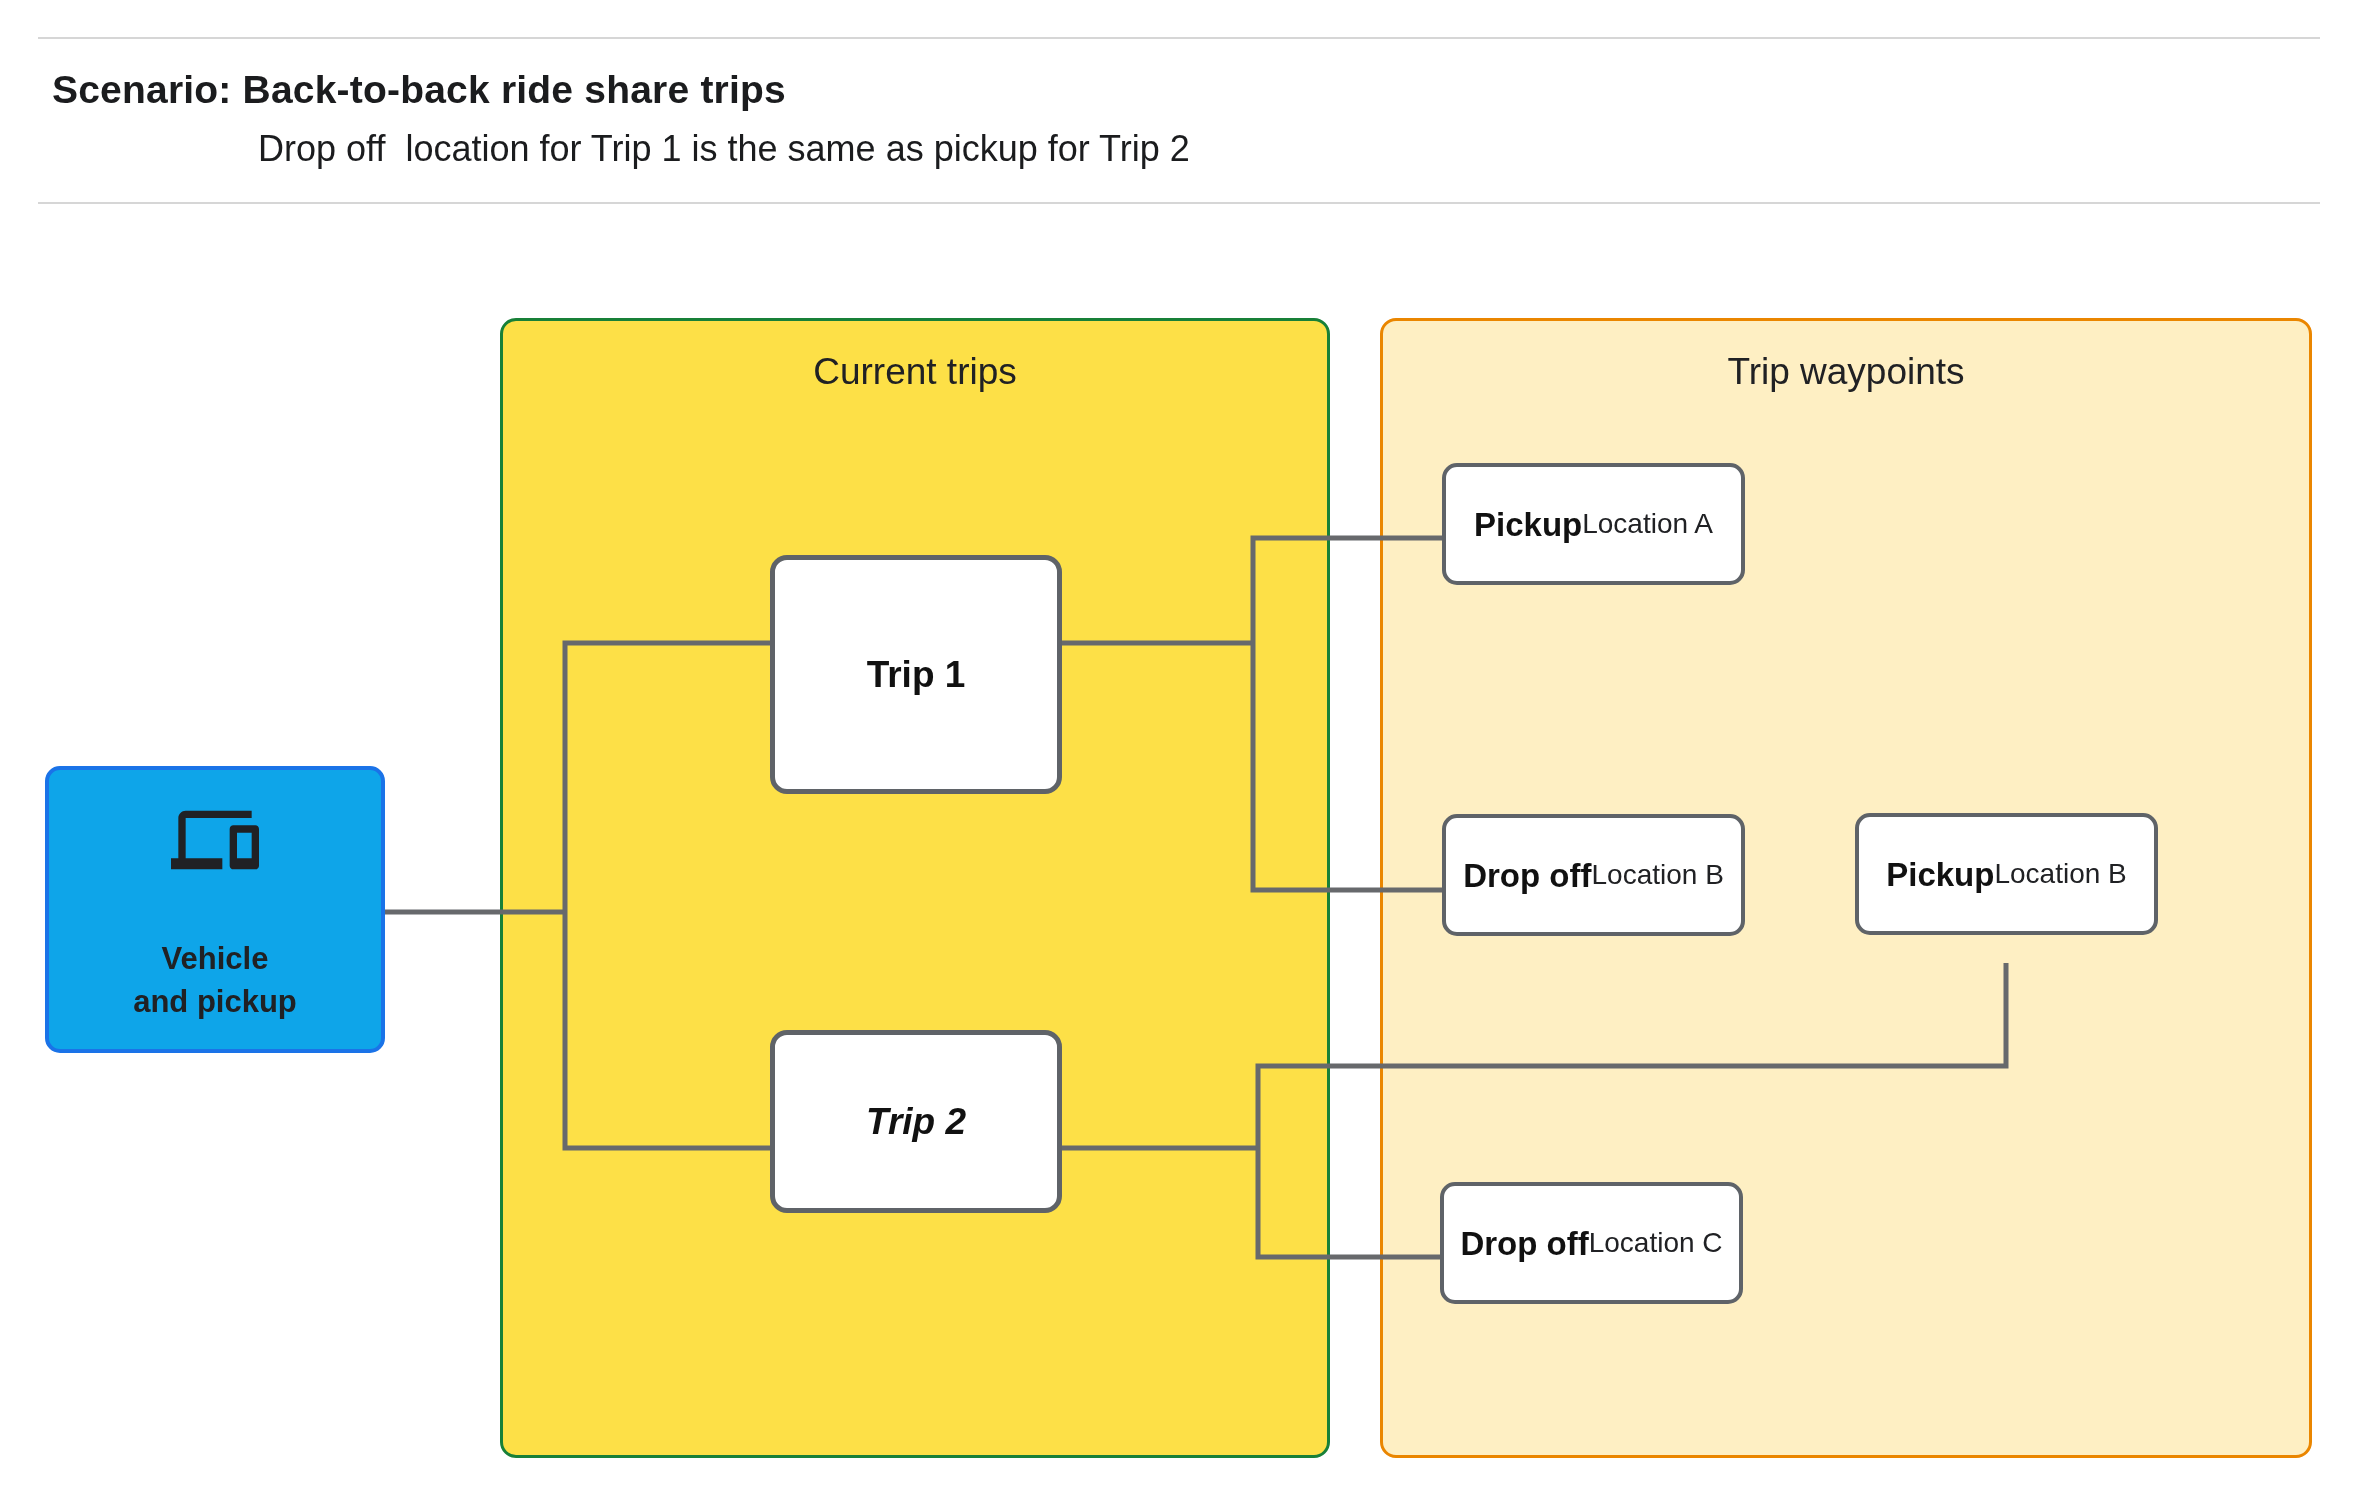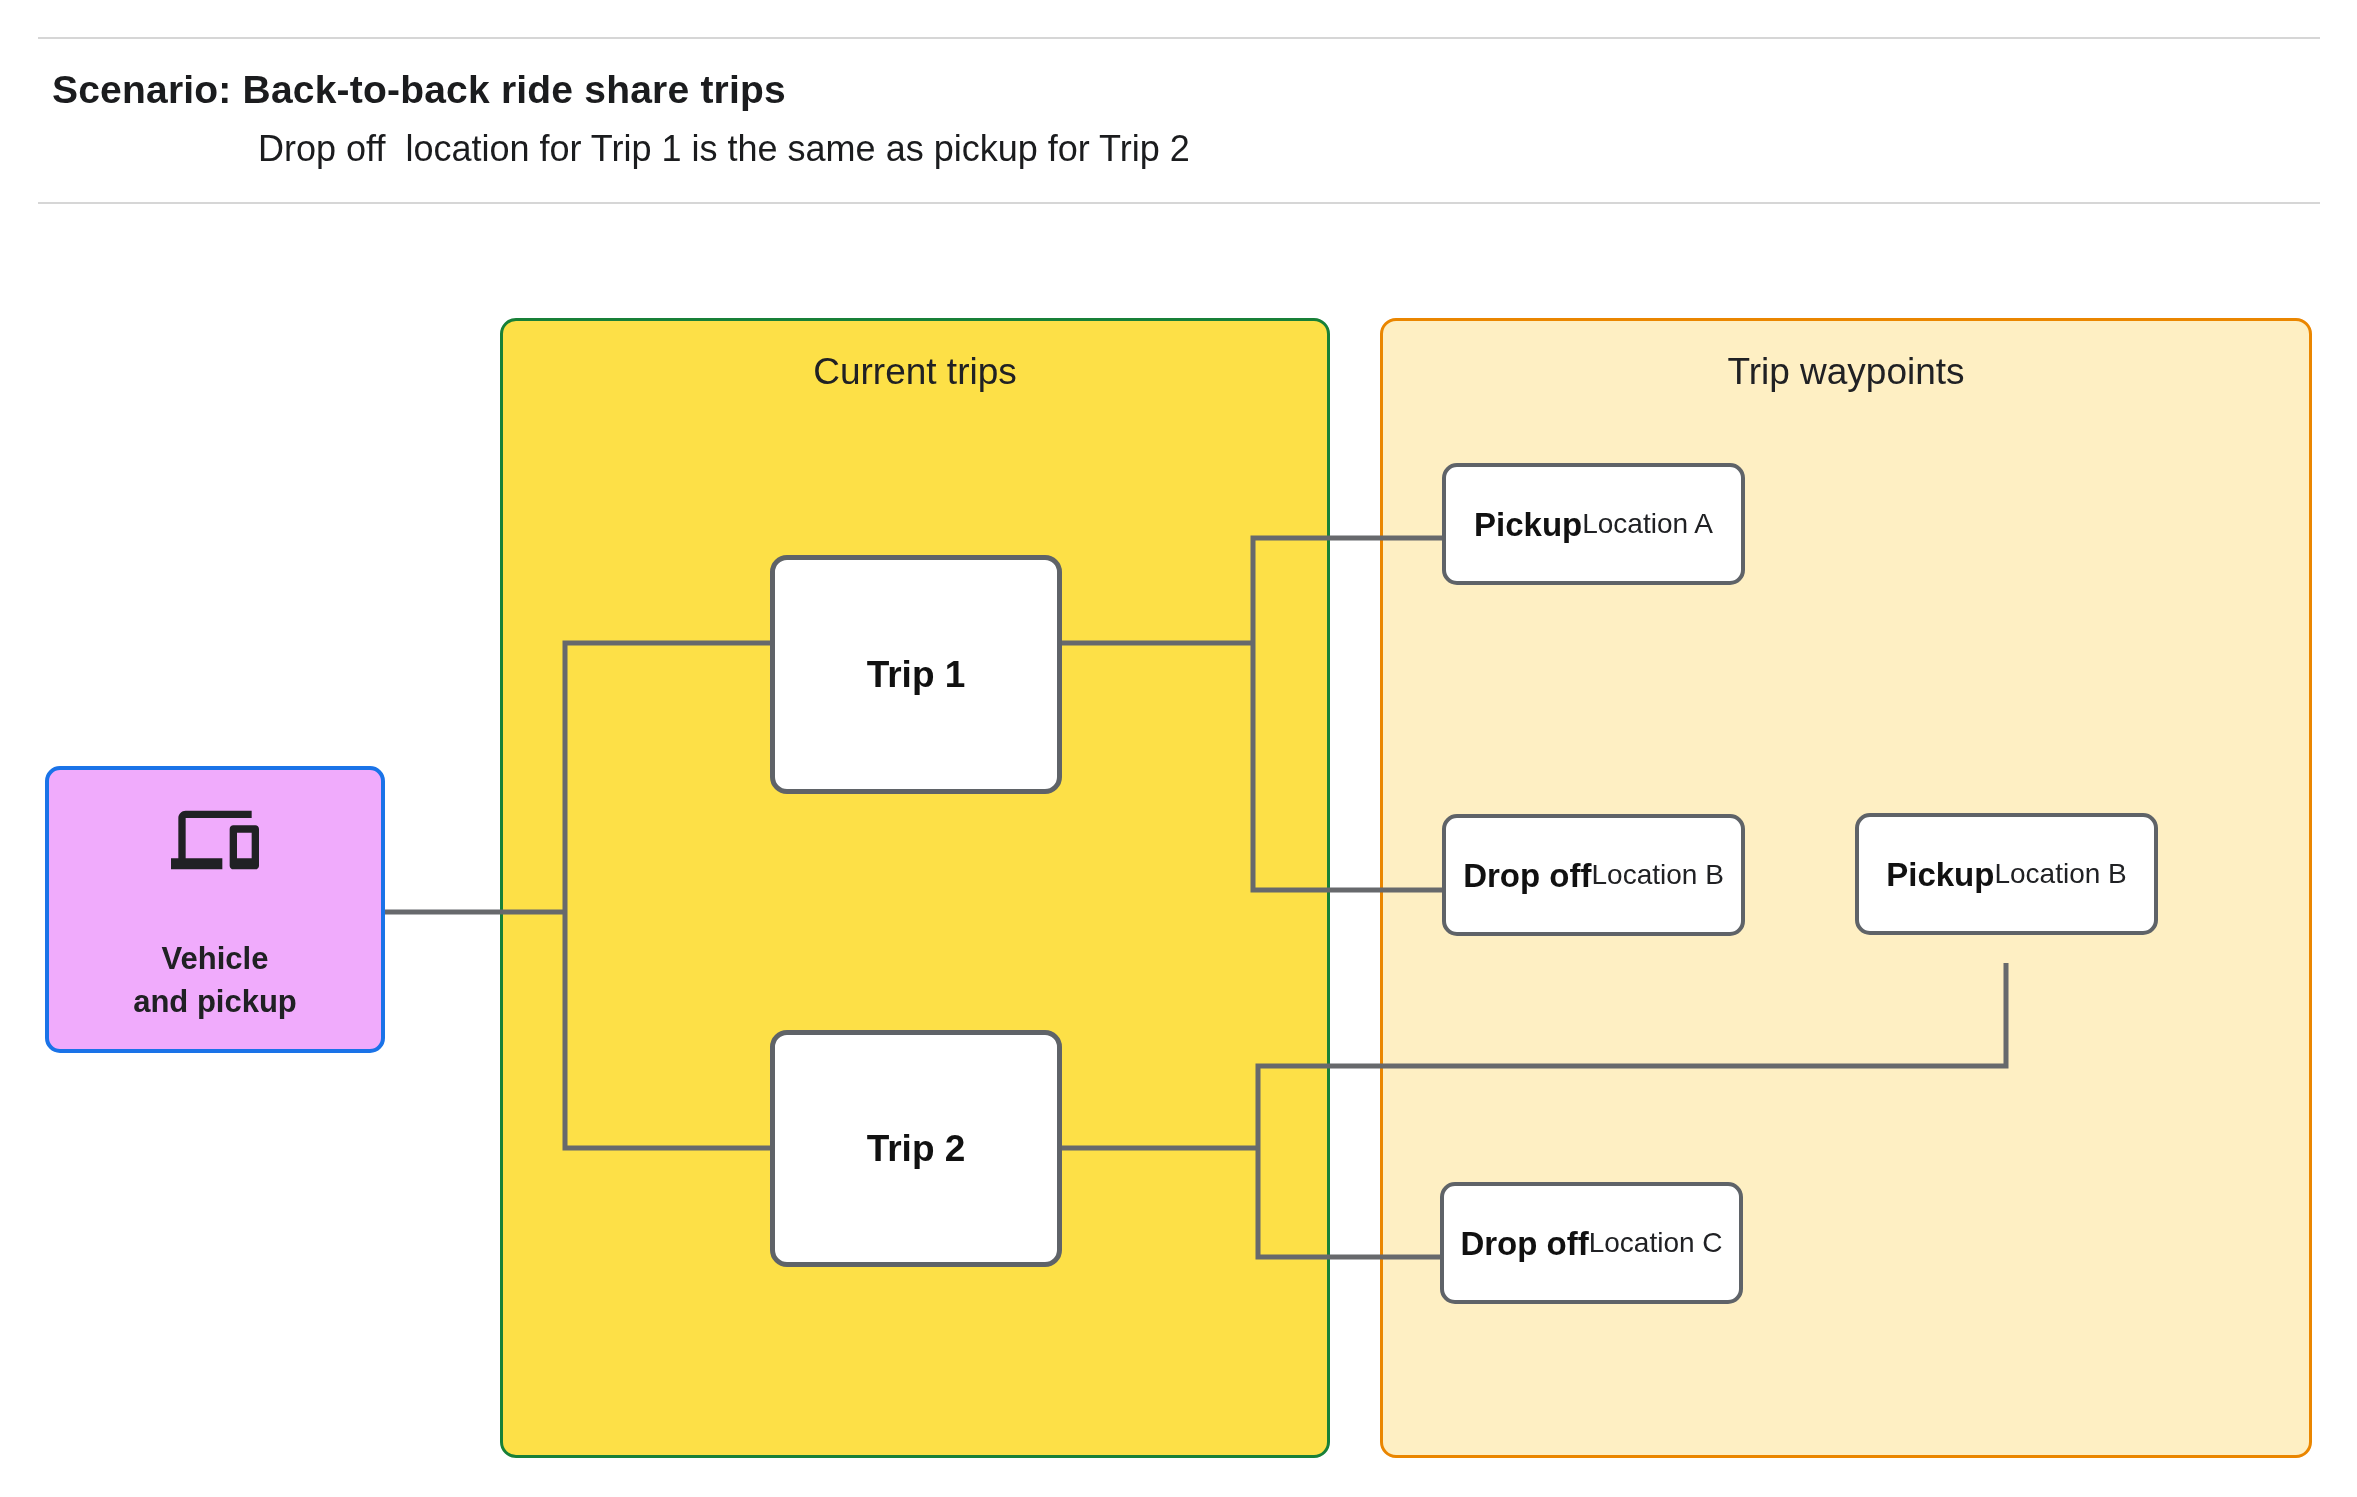--- a/index.html
+++ b/index.html
@@ -85,21 +85,21 @@
     pointer-events: none;
   }
 
   
   #vehicle-node {
     position: absolute;
     left: 45px;
     top: 766px;
     width: 340px;
     height: 287px;
-    background: #f0abfc;
+    background: #0ea5e9;
     border: 4px solid #1a73e8;
     border-radius: 15px;
     box-sizing: border-box;
     z-index: 3;
   }
   #vehicle-icon-wrap {
     position: absolute;
     top: 26px;
     left: 0;
     width: 100%;
@@ -129,21 +129,21 @@
     box-sizing: border-box;
     display: flex;
     align-items: center;
     justify-content: center;
     font-size: 37px;
     font-weight: 600;
     color: #111;
     z-index: 3;
   }
   #trip-1-node { top: 523px; height: 239px; margin-top: 32px; }
-  #trip-2-node { top: 1030px; height: 237px; }
+  #trip-2-node { top: 1030px; height: 183px; font-style: italic; }
 
   
   .wp-node {
     position: absolute;
     width: 303px;
     height: 122px;
     background: #ffffff;
     border: 4px solid #5f6368;
     border-radius: 15px;
     box-sizing: border-box;

